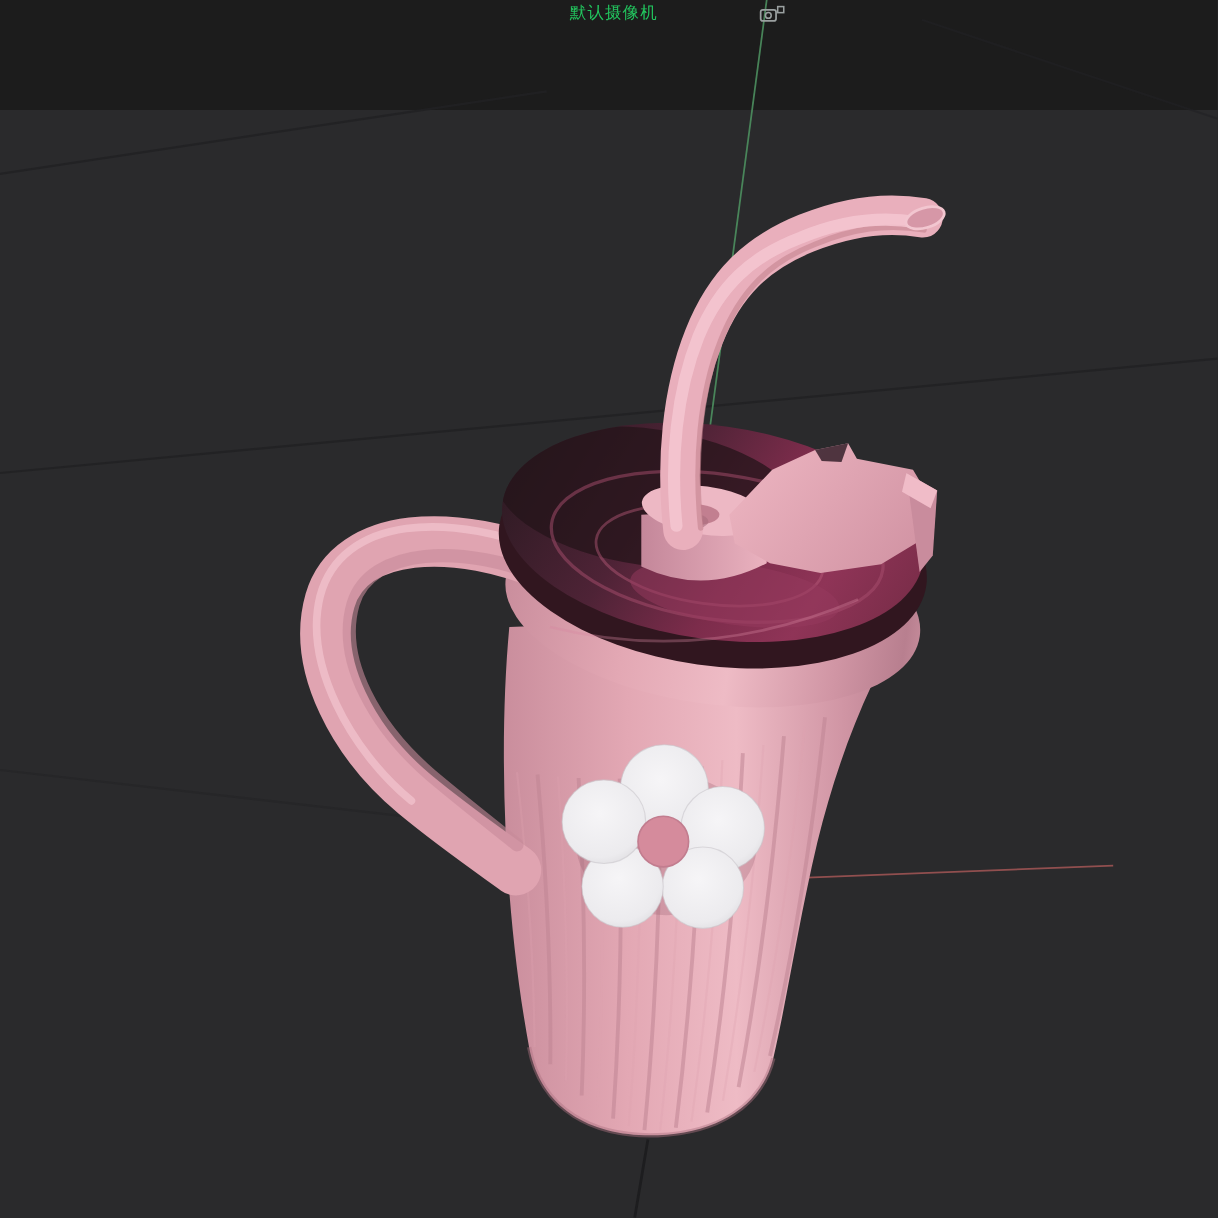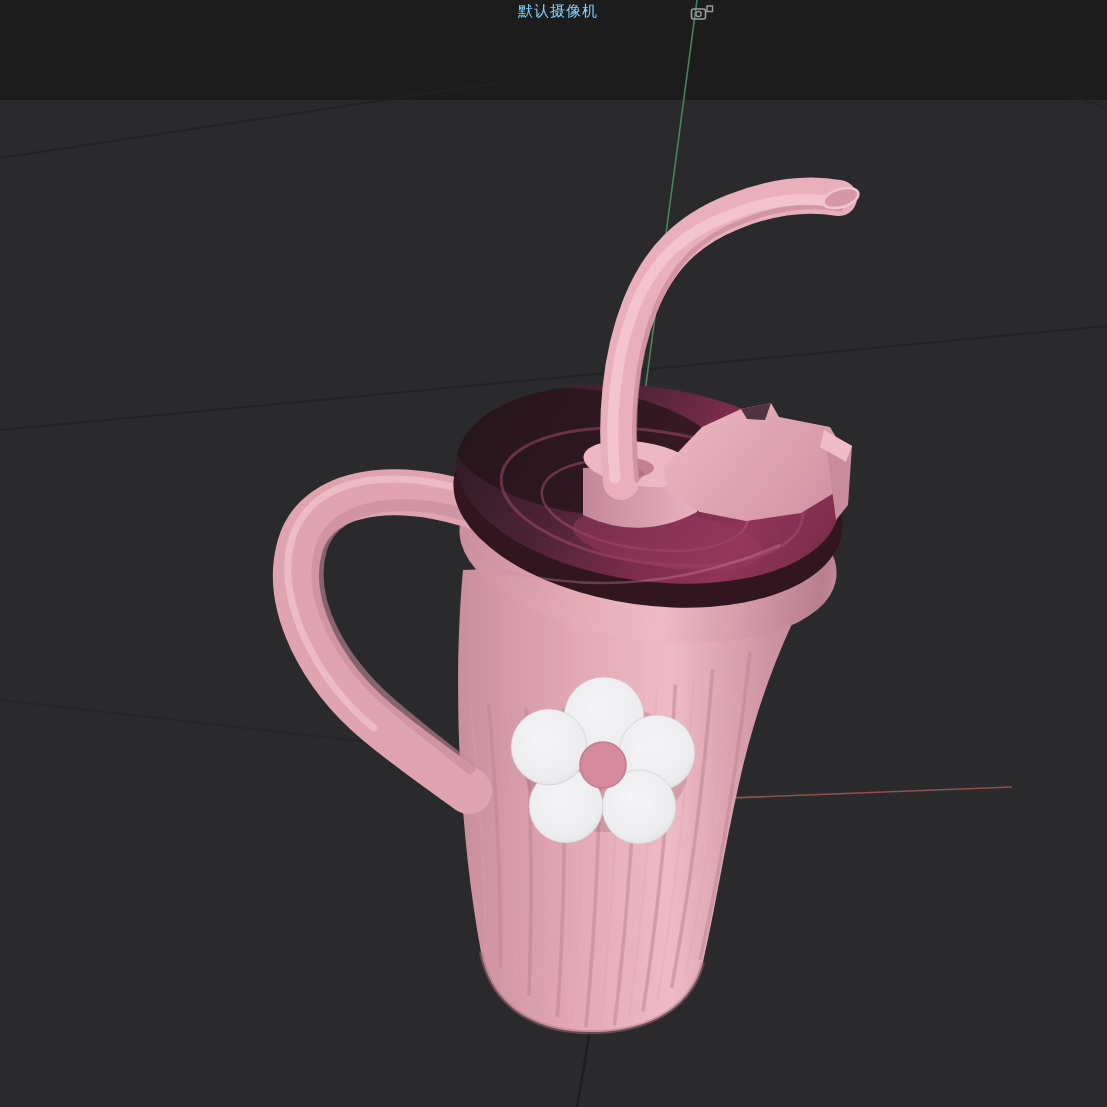--- a/index.html
+++ b/index.html
@@ -1,20 +1,20 @@
 <!DOCTYPE html>
 <html><head>
 <meta charset="utf-8">
 <style>
   html,body{margin:0;padding:0;background:#2a2a2c;}
   #stage{position:relative;width:1107px;height:1107px;overflow:hidden;
          font-family:"Liberation Sans", sans-serif;}
   #scene{position:absolute;left:0;top:0;}
   .hud-label{position:absolute;top:2px;left:518px;font-size:15px;
-             letter-spacing:1px;color:#7dd3fc;user-select:none;}
+             letter-spacing:1px;color:#22c55e;user-select:none;}
   .hud-icon{position:absolute;top:4px;left:690px;width:24px;height:18px;}
 </style>
 </head>
 <body>
 
 <div id="stage">
 
   <svg id="scene" width="1107" height="1107" viewBox="0 0 1107 1107">
     <defs>
       <linearGradient id="bodyGrad" gradientUnits="userSpaceOnUse" x1="455" y1="0" x2="845" y2="0">

